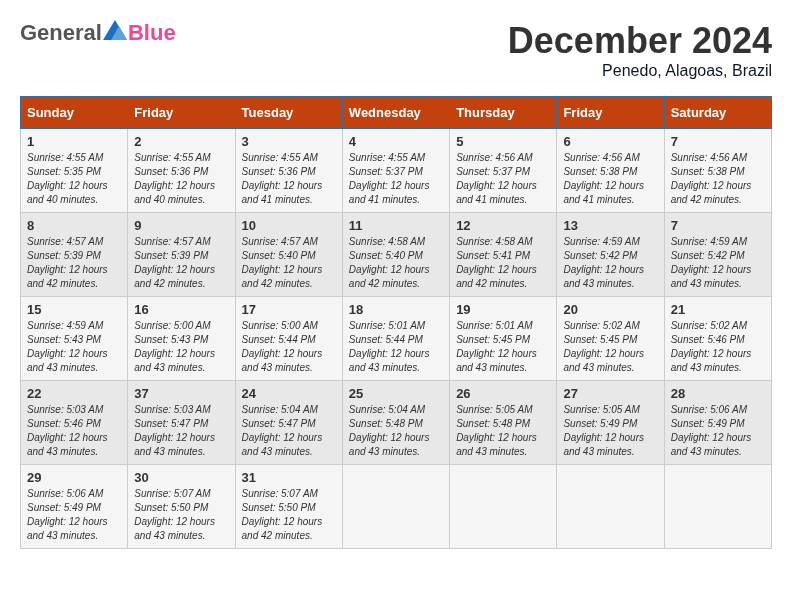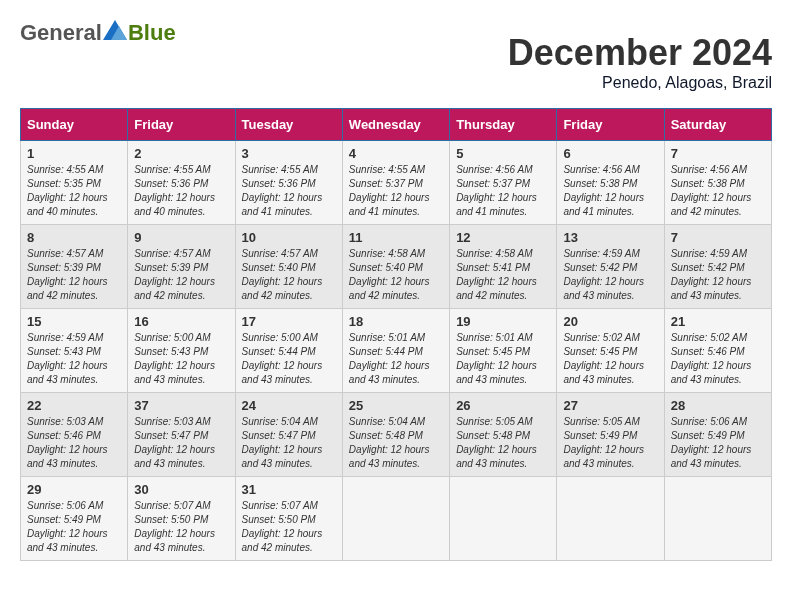--- a/index.html
+++ b/index.html
@@ -22,47 +22,46 @@
       align-items: flex-start;
     }
     .logo-text {
       display: flex;
       align-items: flex-start;
       font-size: 22px;
       font-weight: bold;
       color: #333;
     }
     .logo-general { color: #555; }
-    .logo-blue { color: #4d7c0f; }
+    .logo-blue { color: #ec4899; }
     .logo-icon {
       width: 24px;
       height: 20px;
       margin: 0 1px;
       display: inline-block;
     }
     .title-section {
       text-align: right;
     }
     .month-title {
       font-size: 36px;
       font-weight: bold;
       color: #333;
-      margin-top: 12px;
     }
     .subtitle {
       font-size: 16px;
       color: #0f172a;
     }
     .calendar {
       width: 100%;
       border-collapse: collapse;
       font-size: 11px;
     }
     .calendar thead tr {
-      background-color: #be185d;
+      background-color: #c2410c;
       color: white;
     }
     .calendar thead th {
       padding: 8px 6px;
       text-align: left;
       font-size: 13px;
       font-weight: bold;
       border: 1px solid #2e6da4;
     }
     .calendar tbody tr {

